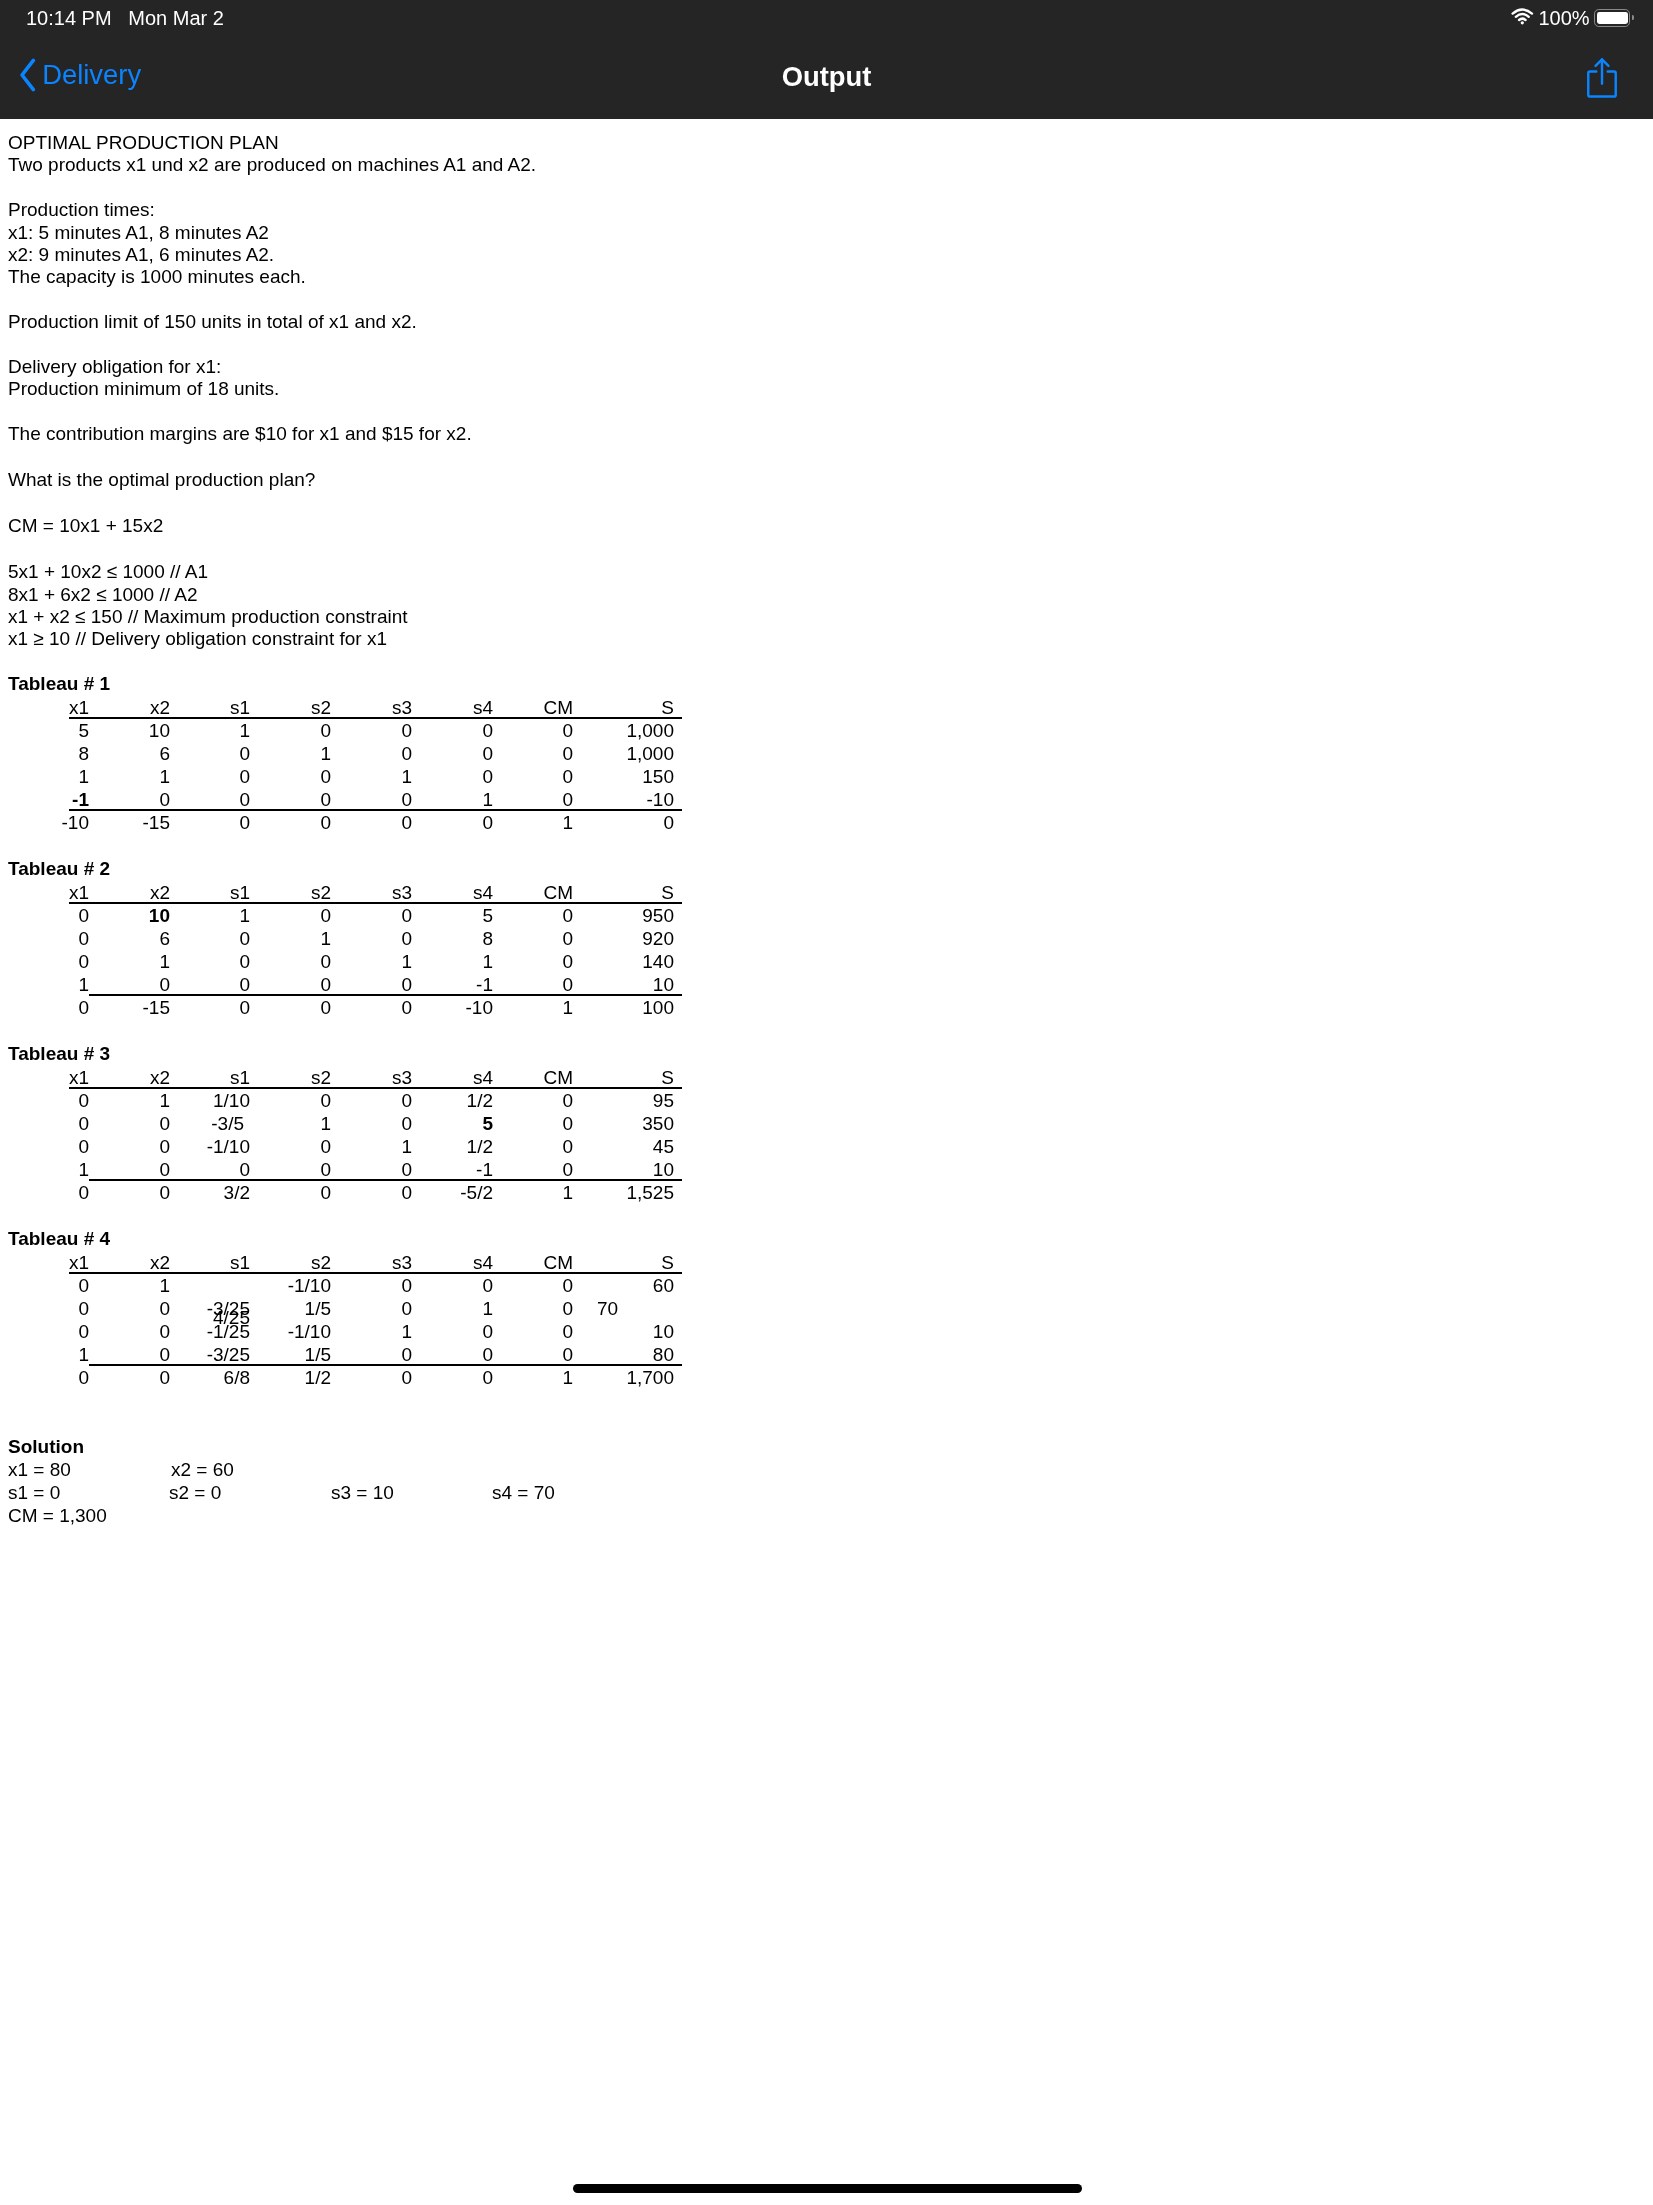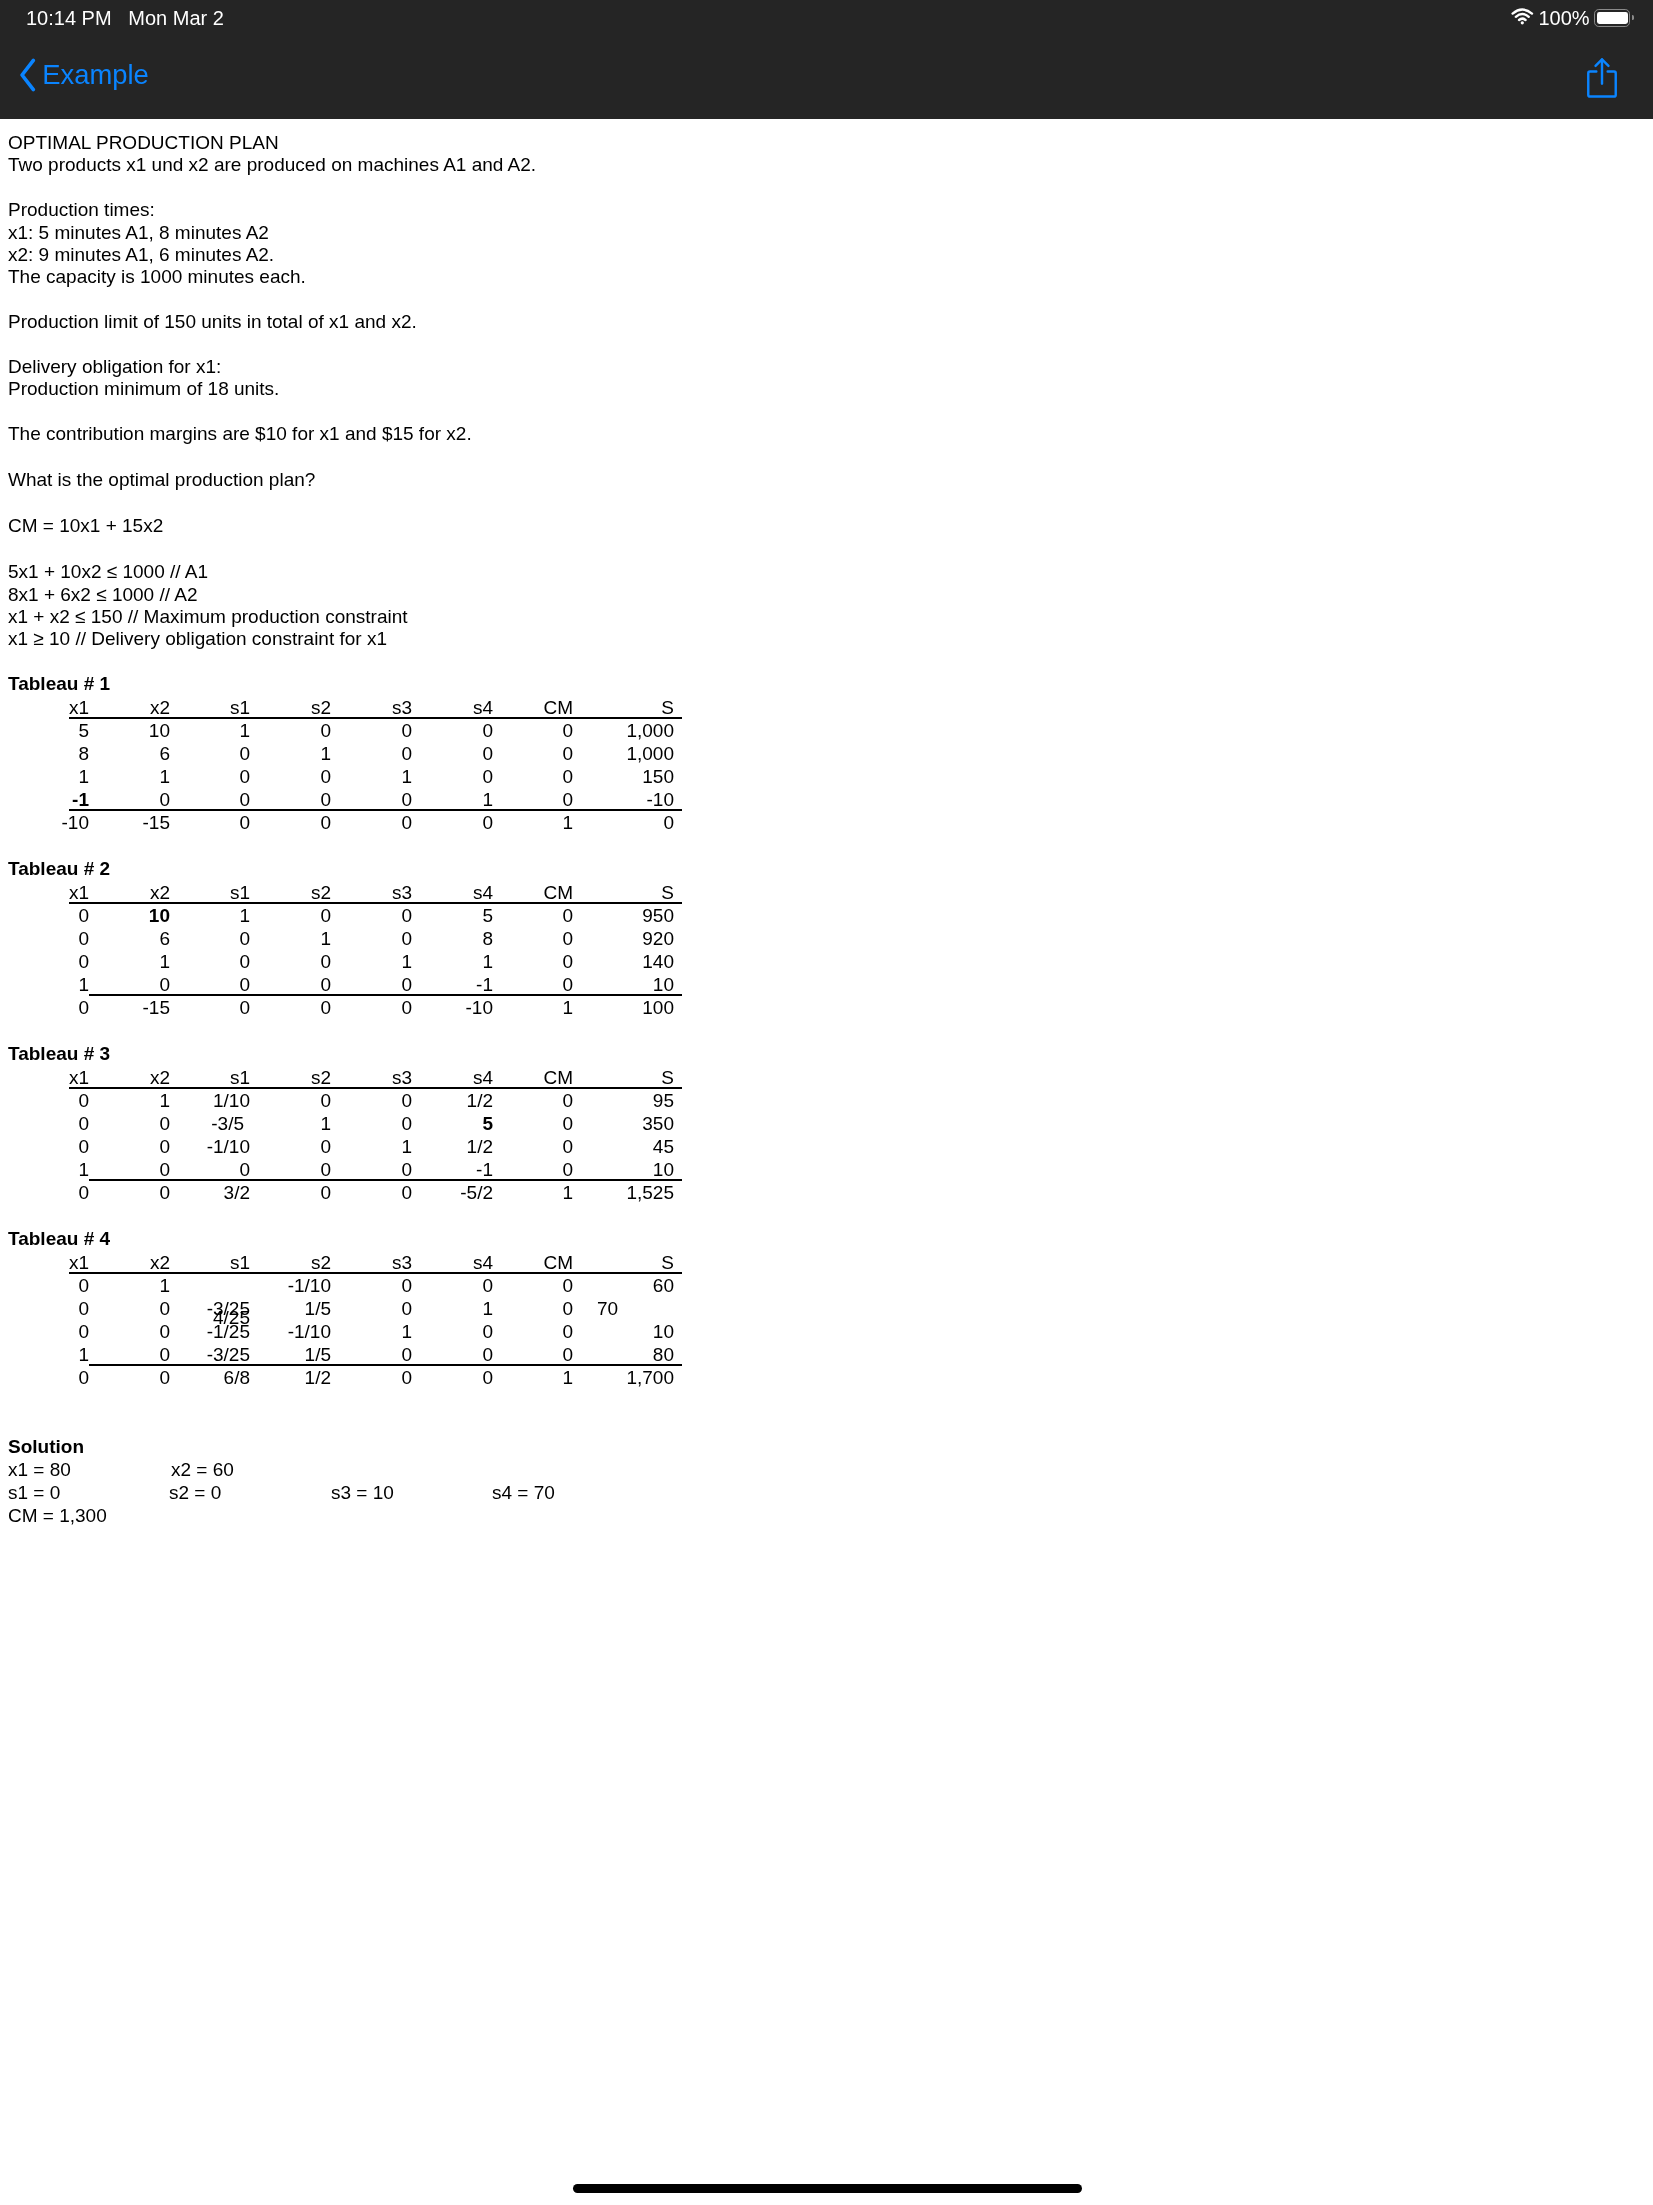--- a/index.html
+++ b/index.html
@@ -56,23 +56,24 @@
     <span class="battery">
       <span class="battery-fill" style="display:block"></span>
       <span class="battery-nub"></span>
     </span>
   </div>
 
   <div class="back-btn">
     <svg width="19.4" height="36" viewBox="0 0 24 44">
       <path d="M19 4 L5 22 L19 40" stroke="#0a84ff" stroke-width="4.5" fill="none" stroke-linecap="round" stroke-linejoin="round"></path>
     </svg>
-    <span>Example</span>
-  </div>
-
+    <span>Delivery</span>
+  </div>
+
+  <div class="nav-title">Output</div>
 
   <div class="share-btn">
     <svg width="34" height="42" viewBox="0 0 42 52">
       <path d="M14 18 H6 Q4 18 4 20 V47 Q4 49 6 49 H36 Q38 49 38 47 V20 Q38 18 36 18 H28" stroke="#0a84ff" stroke-width="3" fill="none" stroke-linecap="round"></path>
       <path d="M21 3 V33" stroke="#0a84ff" stroke-width="3" stroke-linecap="round"></path>
       <path d="M13 11 L21 3 L29 11" stroke="#0a84ff" stroke-width="3" fill="none" stroke-linecap="round" stroke-linejoin="round"></path>
     </svg>
   </div>
 </div>
 

